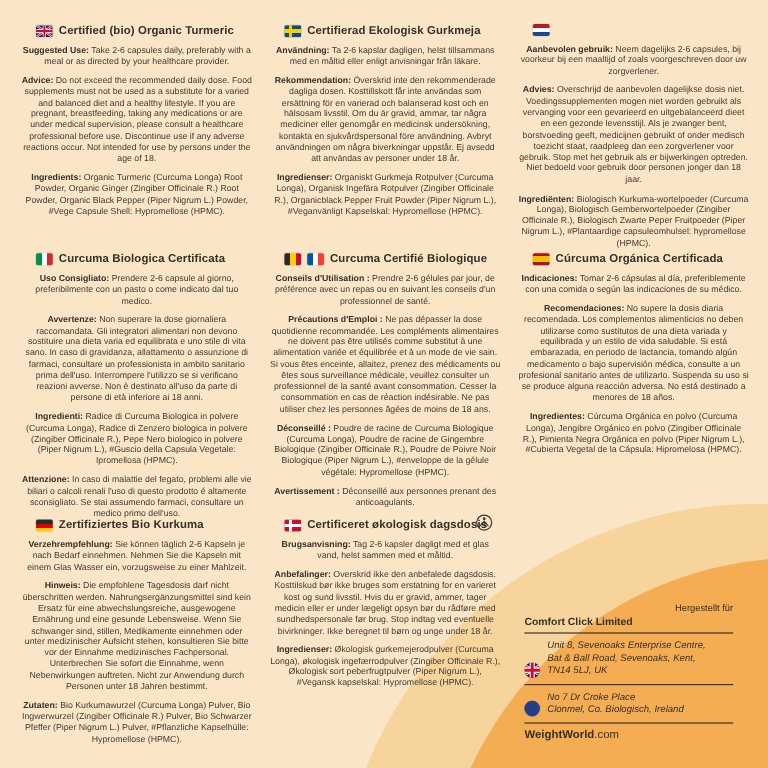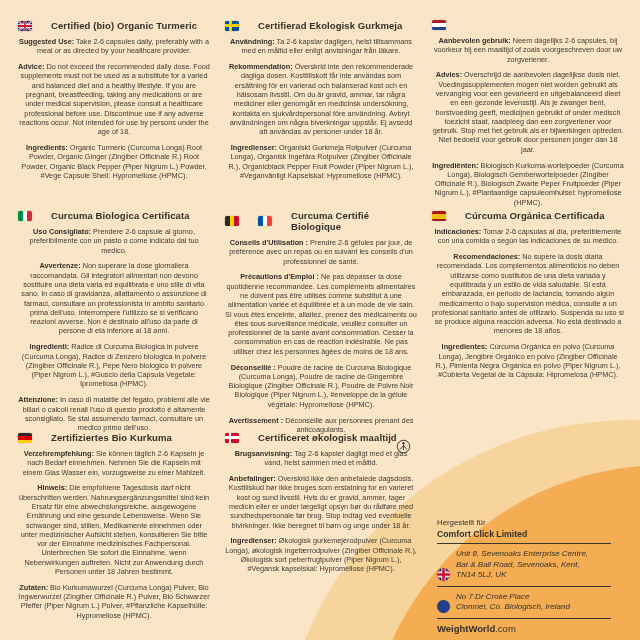--- a/index.html
+++ b/index.html
@@ -6,21 +6,21 @@
   body{
     width:640px;height:640px;position:relative;overflow:hidden;
     background:#FAE6C6;color:#3E3A33;
     font-family:"Liberation Sans",sans-serif;
     -webkit-font-smoothing:antialiased;
   }
   .circle{position:absolute;border-radius:50%;}
   #circle-pale{left:280px;top:420px;width:700px;height:700px;background:#F7D49C;}
   #circle-main{left:365px;top:465px;width:600px;height:600px;background:#F5AD54;}
   .col{position:absolute;width:192px;z-index:2;}
-  .sec-title{display:flex;align-items:center;gap:19px;margin:0 0 6px 0;
+  .sec-title{display:flex;align-items:center;gap:5px;margin:0 0 6px 12px;
     font-size:9.5px;font-weight:bold;color:#332F29;letter-spacing:.1px;}
   .flag{width:14px;height:10px;flex:0 0 auto;border-radius:1.5px;overflow:hidden;
     box-shadow:0 0 0 .5px rgba(0,0,0,.12);display:inline-block;}
   .flag svg{display:block;width:100%;height:100%;}
   .flag-se{background-image:
     linear-gradient(to bottom,transparent 35%,#FECC00 35%,#FECC00 65%,transparent 65%),
     linear-gradient(to right,transparent 28%,#FECC00 28%,#FECC00 48%,transparent 48%);
     background-color:#005293;}
   .flag-dk{background-image:
     linear-gradient(to bottom,transparent 35%,#fff 35%,#fff 65%,transparent 65%),
@@ -31,21 +31,21 @@
   .flag-be{background:linear-gradient(to right,#2D2926 33.3%,#FFCD00 33.3% 66.6%,#C8102E 66.6%);}
   .flag-fr{background:linear-gradient(to right,#0055A4 33.3%,#fff 33.3% 66.6%,#EF4135 66.6%);}
   .flag-es{background:linear-gradient(to bottom,#AA151B 25%,#F1BF00 25% 75%,#AA151B 75%);}
   .flag-de{background:linear-gradient(to bottom,#2D2926 33.3%,#DD0000 33.3% 66.6%,#FFCE00 66.6%);}
   .col p{margin:0 0 6.5px 0;font-size:7.3px;line-height:9.3px;text-align:center;}
   .col p b{color:#332F29;}
   .triman{width:15px;height:15px;margin:-2px 6px 0 auto;}
   .triman svg{display:block;width:100%;height:100%;}
   
   .mfr{position:absolute;left:437px;top:502px;width:174px;z-index:3;color:#33302A;}
-  .mfr-madefor{margin:16px 0 2px 0;font-size:7.8px;}
+  .mfr-madefor{margin:0 0 2px 0;font-size:7.8px;text-align:right;}
   .mfr-company{margin:0;font-size:8.7px;font-weight:bold;}
   .mfr hr{border:none;border-top:1px solid #3A362F;margin:4px 0;}
   .addr-row{display:flex;gap:6px;align-items:flex-end;padding:1px 0;font-style:italic;}
   .addr-icon{width:13px;height:13px;border-radius:50%;overflow:hidden;flex:0 0 auto;margin-top:2px;
     box-shadow:0 0 0 .5px rgba(0,0,0,.1);}
   .addr-icon svg{display:block;width:100%;height:100%;}
   .eu-dot{background:#243E8B;}
   .addr-text{font-size:8px;line-height:10.5px;}
   .website{margin:2px 0 0 0;font-size:9.5px;color:#33302A;}
   .website .wb{font-weight:bold;}
@@ -139,21 +139,21 @@
     <span>Zertifiziertes Bio Kurkuma</span>
   </h3>
   <p><b>Verzehrempfehlung:</b> <span>Sie können täglich 2-6 Kapseln je nach Bedarf einnehmen. Nehmen Sie die Kapseln mit einem Glas Wasser ein, vorzugsweise zu einer Mahlzeit.</span></p>
   <p><b>Hinweis:</b> <span>Die empfohlene Tagesdosis darf nicht überschritten werden. Nahrungsergänzungsmittel sind kein Ersatz für eine abwechslungsreiche, ausgewogene Ernährung und eine gesunde Lebensweise. Wenn Sie schwanger sind, stillen, Medikamente einnehmen oder unter medizinischer Aufsicht stehen, konsultieren Sie bitte vor der Einnahme medizinisches Fachpersonal. Unterbrechen Sie sofort die Einnahme, wenn Nebenwirkungen auftreten. Nicht zur Anwendung durch Personen unter 18 Jahren bestimmt.</span></p>
   <p><b>Zutaten:</b> <span>Bio Kurkumawurzel (Curcuma Longa) Pulver, Bio Ingwerwurzel (Zingiber Officinale R.) Pulver, Bio Schwarzer Pfeffer (Piper Nigrum L.) Pulver, #Pflanzliche Kapselhülle: Hypromellose (HPMC).</span></p>
 </section>
 
 <section class="col" style="left:225px;top:432px;">
   <h3 class="sec-title">
     <span class="flag flag-dk"></span>
-    <span>Certificeret økologisk maaltijd</span>
+    <span>Certificeret økologisk dagsdosis</span>
   </h3>
   <p><b>Brugsanvisning:</b> <span>Tag 2-6 kapsler dagligt med et glas vand, helst sammen med et måltid.</span></p>
   <p><b>Anbefalinger:</b> <span>Overskrid ikke den anbefalede dagsdosis. Kosttilskud bør ikke bruges som erstatning for en varieret kost og sund livsstil. Hvis du er gravid, ammer, tager medicin eller er under lægeligt opsyn bør du rådføre med sundhedspersonale før brug. Stop indtag ved eventuelle bivirkninger. Ikke beregnet til børn og unge under 18 år.</span></p>
   <p><b>Ingredienser:</b> <span>Økologisk gurkemejerodpulver (Curcuma Longa), økologisk ingefærrodpulver (Zingiber Officinale R.), Økologisk sort peberfrugtpulver (Piper Nigrum L.), #Vegansk kapselskal: Hypromellose (HPMC).</span></p>
 </section>
 
 <div class="mfr">
   <p class="mfr-madefor">Hergestellt für</p>
   <p class="mfr-company">Comfort Click Limited</p>
   <hr>

